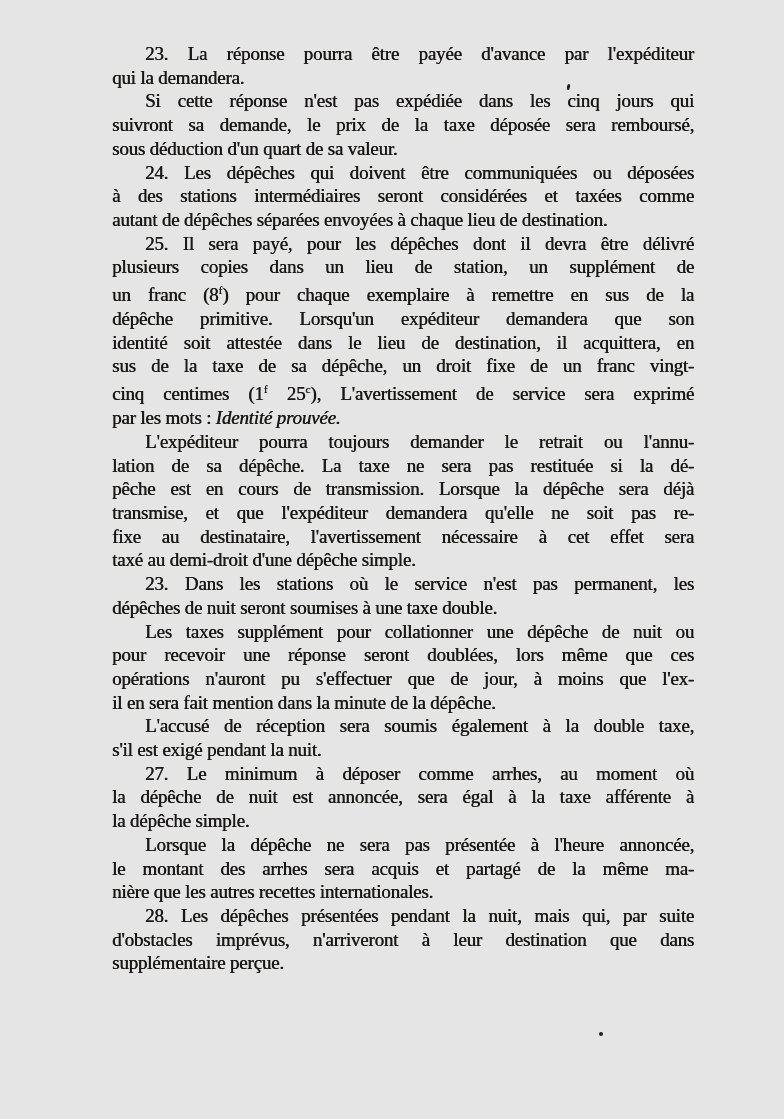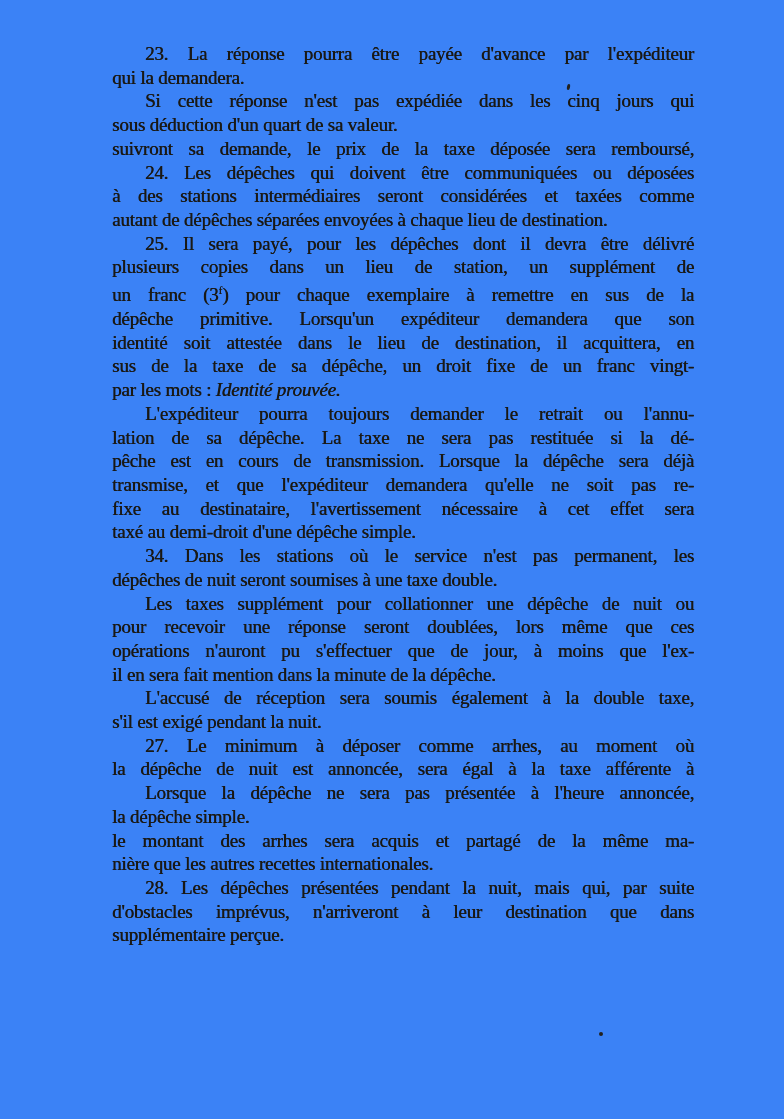--- a/index.html
+++ b/index.html
@@ -4,21 +4,21 @@
 <style>
   html, body {
     margin: 0;
     padding: 0;
     background: #ffffff;
   }
   .page {
     position: relative;
     width: 784px;
     height: 1119px;
-    background: #3b82f6;
+    background: #e5e5e5;
     overflow: hidden;
   }
   .text-block {
     position: absolute;
     left: 112px;
     top: 42px;
     width: 582px;
     font-family: "Liberation Serif", "DejaVu Serif", serif;
     font-size: 19px;
     line-height: 23.7px;
@@ -65,50 +65,51 @@
   }
 </style>
 </head>
 <body>
 
 <div class="page">
   <div class="text-block" style="color: rgb(26, 25, 21);">
       <div class="line indent"><span>23. La réponse pourra être payée d'avance par l'expéditeur</span></div>
       <div class="line last"><span>qui la demandera.</span></div>
       <div class="line indent"><span>Si cette réponse n'est pas expédiée dans les cinq jours qui</span></div>
+      <div class="line"><span>suivront sa demande, le prix de la taxe déposée sera remboursé,</span></div>
       <div class="line last"><span>sous déduction d'un quart de sa valeur.</span></div>
-      <div class="line"><span>suivront sa demande, le prix de la taxe déposée sera remboursé,</span></div>
       <div class="line indent"><span>24. Les dépêches qui doivent être communiquées ou déposées</span></div>
       <div class="line"><span>à des stations intermédiaires seront considérées et taxées comme</span></div>
       <div class="line last"><span>autant de dépêches séparées envoyées à chaque lieu de destination.</span></div>
       <div class="line indent"><span>25. Il sera payé, pour les dépêches dont il devra être délivré</span></div>
       <div class="line"><span>plusieurs copies dans un lieu de station, un supplément de</span></div>
-      <div class="line"><span>un franc (3</span><span class="sup">f</span><span>) pour chaque exemplaire à remettre en sus de la</span></div>
+      <div class="line"><span>un franc (8</span><span class="sup">f</span><span>) pour chaque exemplaire à remettre en sus de la</span></div>
       <div class="line"><span>dépêche primitive. Lorsqu'un expéditeur demandera que son</span></div>
       <div class="line"><span>identité soit attestée dans le lieu de destination, il acquittera, en</span></div>
       <div class="line"><span>sus de la taxe de sa dépêche, un droit fixe de un franc vingt-</span></div>
+      <div class="line"><span>cinq centimes (1</span><span class="sup">f</span><span> 25</span><span class="sup">c</span><span>), L'avertissement de service sera exprimé</span></div>
       <div class="line last"><span>par les mots : </span><span class="italic">Identité prouvée.</span></div>
       <div class="line indent"><span>L'expéditeur pourra toujours demander le retrait ou l'annu-</span></div>
       <div class="line"><span>lation de sa dépêche. La taxe ne sera pas restituée si la dé-</span></div>
       <div class="line"><span>pêche est en cours de transmission. Lorsque la dépêche sera déjà</span></div>
       <div class="line"><span>transmise, et que l'expéditeur demandera qu'elle ne soit pas re-</span></div>
       <div class="line"><span>fixe au destinataire, l'avertissement nécessaire à cet effet sera</span></div>
       <div class="line last"><span>taxé au demi-droit d'une dépêche simple.</span></div>
-      <div class="line indent"><span>34. Dans les stations où le service n'est pas permanent, les</span></div>
+      <div class="line indent"><span>23. Dans les stations où le service n'est pas permanent, les</span></div>
       <div class="line last"><span>dépêches de nuit seront soumises à une taxe double.</span></div>
       <div class="line indent"><span>Les taxes supplément pour collationner une dépêche de nuit ou</span></div>
       <div class="line"><span>pour recevoir une réponse seront doublées, lors même que ces</span></div>
       <div class="line"><span>opérations n'auront pu s'effectuer que de jour, à moins que l'ex-</span></div>
       <div class="line last"><span>il en sera fait mention dans la minute de la dépêche.</span></div>
       <div class="line indent"><span>L'accusé de réception sera soumis également à la double taxe,</span></div>
       <div class="line last"><span>s'il est exigé pendant la nuit.</span></div>
       <div class="line indent"><span>27. Le minimum à déposer comme arrhes, au moment où</span></div>
       <div class="line"><span>la dépêche de nuit est annoncée, sera égal à la taxe afférente à</span></div>
+      <div class="line last"><span>la dépêche simple.</span></div>
       <div class="line indent"><span>Lorsque la dépêche ne sera pas présentée à l'heure annoncée,</span></div>
-      <div class="line last"><span>la dépêche simple.</span></div>
       <div class="line"><span>le montant des arrhes sera acquis et partagé de la même ma-</span></div>
       <div class="line last"><span>nière que les autres recettes internationales.</span></div>
       <div class="line indent"><span>28. Les dépêches présentées pendant la nuit, mais qui, par suite</span></div>
       <div class="line"><span>d'obstacles imprévus, n'arriveront à leur destination que dans</span></div>
       <div class="line last"><span>supplémentaire perçue.</span></div>
     </div>
   <span class="speck s1"></span>
   <span class="speck s2"></span>
 </div>
 

